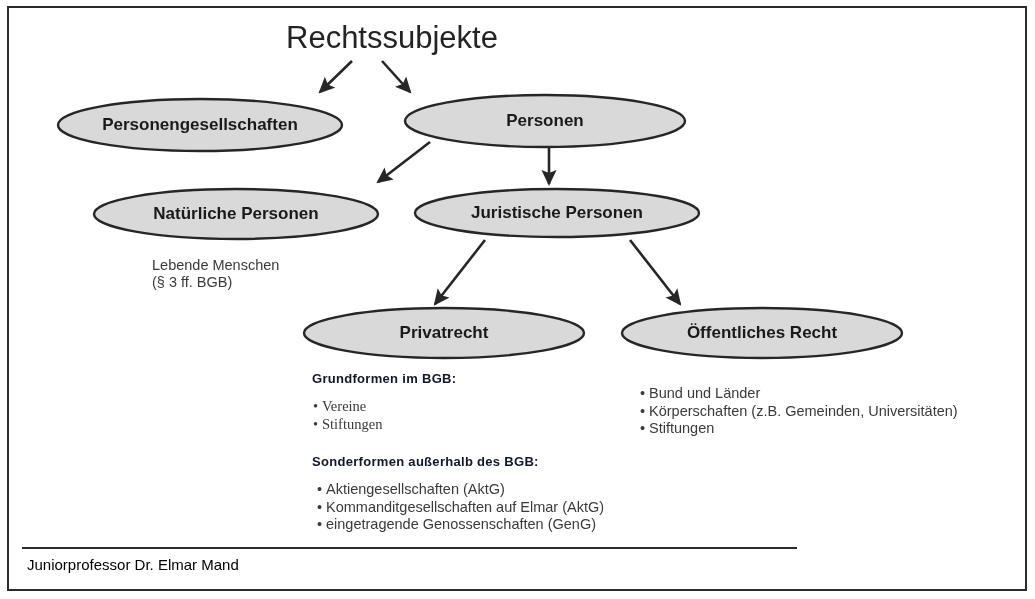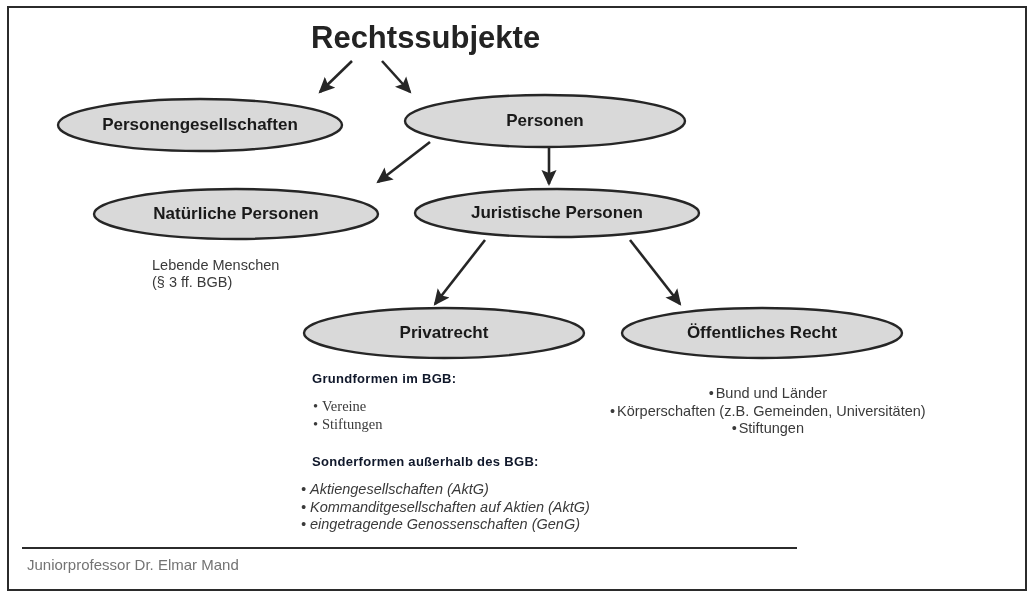--- a/index.html
+++ b/index.html
@@ -81,21 +81,21 @@
     top: 547px;
     width: 775px;
     height: 0;
     border-top: 2px solid #2b2b2b;
   }
   .footer-text {
     position: absolute;
     left: 27px;
     top: 556px;
     font-size: 15px;
-    color: #737373;
+    color: #000000;
     white-space: nowrap;
     text-align: center;
   }
 </style>
 </head>
 <body>
 
 <div id="page">
 
   <div id="frame"></div>
@@ -135,41 +135,41 @@
           <ellipse cx="444" cy="333" rx="140" ry="25" fill="#d9d9d9" stroke="#262626" stroke-width="2.4"></ellipse>
           <text x="444" y="334" class="node-label" font-size="17" font-family="&quot;Liberation Sans&quot;, sans-serif">Privatrecht</text>
         </g>
         <g>
           <ellipse cx="762" cy="333" rx="140" ry="25" fill="#d9d9d9" stroke="#262626" stroke-width="2.4"></ellipse>
           <text x="762" y="334" class="node-label" font-size="17" font-family="&quot;Liberation Sans&quot;, sans-serif">Öffentliches Recht</text>
         </g>
       </g>
   </svg>
 
-  <div class="title-text" style="left:311px; top:20px;font-weight:bold;">Rechtssubjekte</div>
+  <div class="title-text" style="left:286px; top:20px;">Rechtssubjekte</div>
 
   <div class="caption" style="left:152px; top:245px;">
     <div>Lebende Menschen</div>
     <div>(§ 3 ff. BGB)</div>
   </div>
 
   <div class="list-head" style="left:312px; top:371px;">Grundformen im BGB:</div>
   <div class="bullets" id="privatrecht-items-1" style="left:313px; top:398px;font-family:Liberation Serif, serif;">
       <div>Vereine</div>
       <div>Stiftungen</div>
     </div>
 
   <div class="list-head" style="left:312px; top:454px;">Sonderformen außerhalb des BGB:</div>
-  <div class="bullets" id="privatrecht-items-2" style="left:301px; top:481px;font-style:italic;">
+  <div class="bullets" id="privatrecht-items-2" style="left:317px; top:481px;">
       <div>Aktiengesellschaften (AktG)</div>
-      <div>Kommanditgesellschaften auf Aktien (AktG)</div>
+      <div>Kommanditgesellschaften auf Elmar (AktG)</div>
       <div>eingetragende Genossenschaften  (GenG)</div>
     </div>
 
-  <div class="bullets" id="oeffentlich-items" style="left:608px; top:385px;text-align:center;">
+  <div class="bullets" id="oeffentlich-items" style="left:640px; top:385px;">
       <div>Bund und Länder</div>
       <div>Körperschaften (z.B. Gemeinden, Universitäten)</div>
       <div>Stiftungen</div>
     </div>
 
   <div class="footer-rule"></div>
   <div class="footer-text">Juniorprofessor Dr. Elmar Mand</div>
 
 </div>
 

